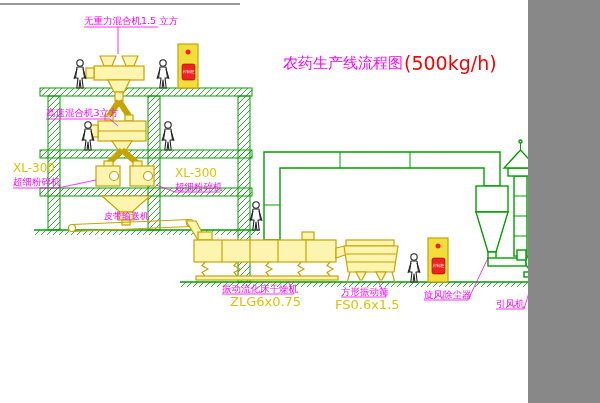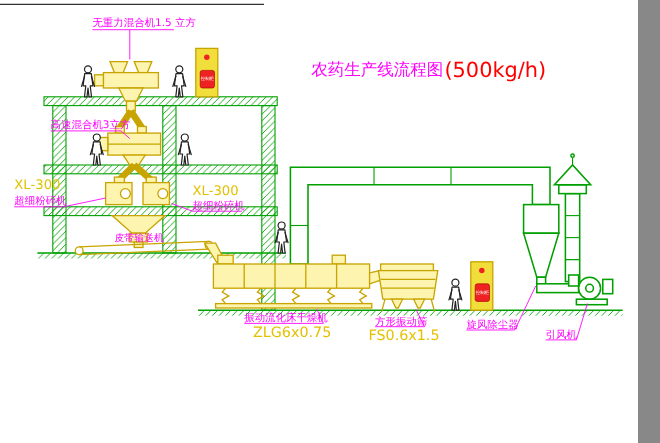--- a/index.html
+++ b/index.html
@@ -1,17 +1,17 @@
 <!DOCTYPE html>
 <html><head>
 <meta charset="utf-8">
 <style>
   html,body { margin:0; padding:0; background:#888; }
   .stage {
-    position:relative; width:580px; height:403px; background:#ffffff;
+    position:relative; width:528px; height:403px; background:#ffffff;
     overflow:hidden; font-family:"DejaVu Sans", sans-serif;
   }
   svg { position:absolute; left:0; top:0; }
   text { font-family:"DejaVu Sans", sans-serif; }
   .mag  { fill:#ff00ff; }
   .yel  { fill:#e3c100; }
   .red  { fill:#ff0000; }
   .wht  { fill:#ffffff; }
   .eq   { fill:#fdf4b0; stroke:#c8a400; stroke-width:1.2; }
   .eqs  { fill:none;    stroke:#c8a400; stroke-width:1.2; }

